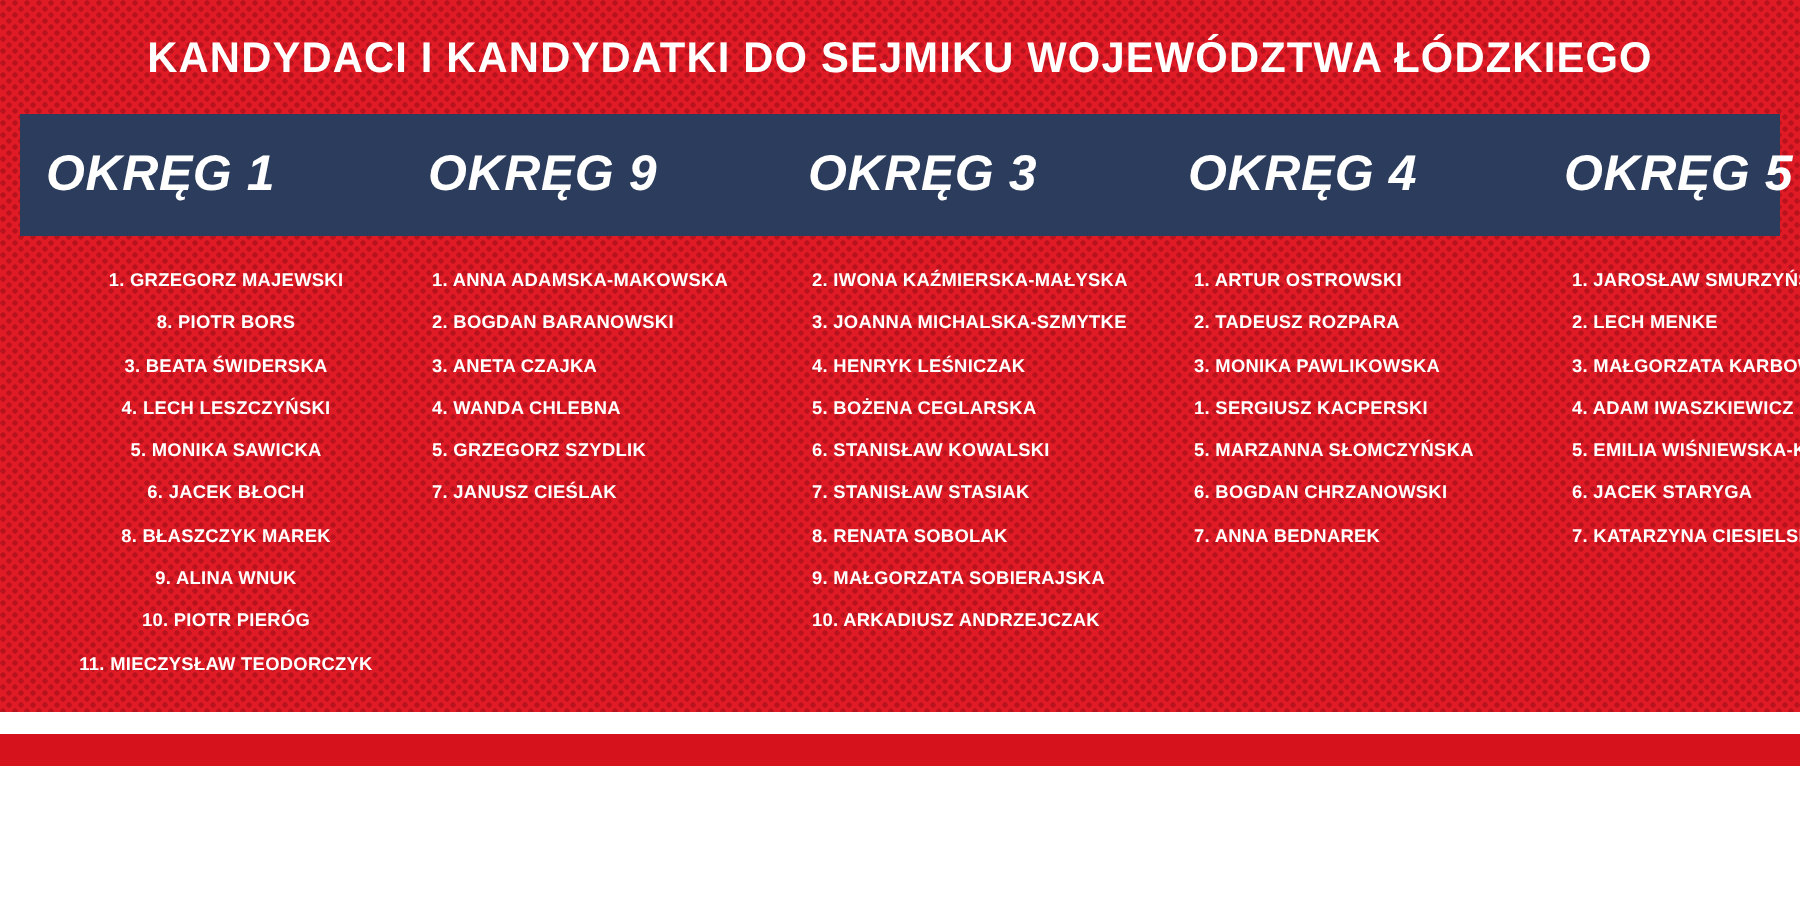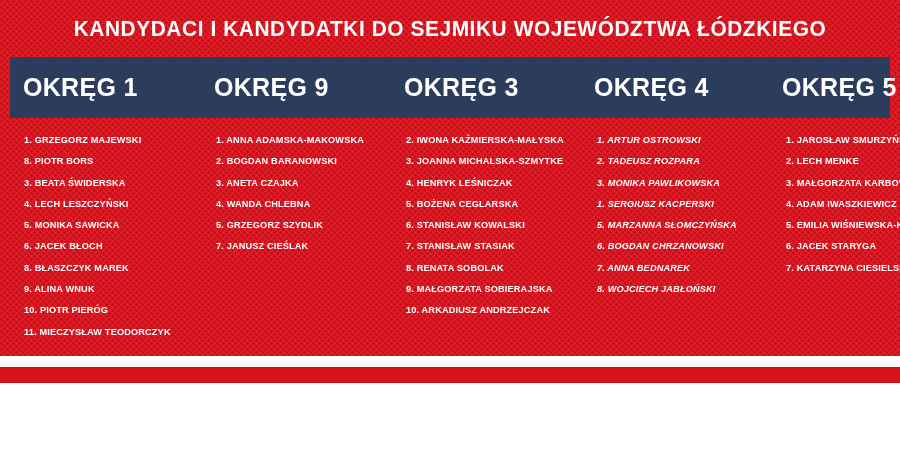--- a/index.html
+++ b/index.html
@@ -55,32 +55,33 @@
   .okreg-cell:nth-child(2){padding-left:13px;}
   .okreg-cell:nth-child(3){padding-left:12px;}
   .okreg-cell:nth-child(4){padding-left:12px;}
   .okreg-cell:nth-child(5){padding-left:10px;}
   .okreg-label{
     color:#ffffff;
     font-size:25px;
     font-weight:700;
     letter-spacing:.3px;
     white-space:nowrap;
+    font-style:italic;
   }
 
   
   .columns{
     position:absolute;left:10px;top:130px;width:880px;height:222px;
     display:flex;
   }
   .col{flex:0 0 178px;}
-  .col:nth-child(1){padding-left:14px;}
+  .col:nth-child(1){padding-left:14px;text-align:center;}
   .col:nth-child(2){padding-left:14px;}
   .col:nth-child(3){padding-left:12px;}
-  .col:nth-child(4){padding-left:13px;font-style:italic;}
+  .col:nth-child(4){padding-left:13px;}
   .col:nth-child(5){padding-left:11px;}
   .cand{
     color:#ffffff;
     font-size:9.2px;
     font-weight:700;
     letter-spacing:.15px;
     line-height:21.3px;
     white-space:nowrap;
   }
 
@@ -164,21 +165,20 @@
     </div>
 
     <div class="col">
       <div class="cand">1. ARTUR OSTROWSKI</div>
       <div class="cand">2. TADEUSZ ROZPARA</div>
       <div class="cand">3. MONIKA PAWLIKOWSKA</div>
       <div class="cand">1. SERGIUSZ KACPERSKI</div>
       <div class="cand">5. MARZANNA SŁOMCZYŃSKA</div>
       <div class="cand">6. BOGDAN CHRZANOWSKI</div>
       <div class="cand">7. ANNA BEDNAREK</div>
-      <div class="cand">8. WOJCIECH JABŁOŃSKI</div>
     </div>
 
     <div class="col">
       <div class="cand">1. JAROSŁAW SMURZYŃSKI</div>
       <div class="cand">2. LECH MENKE</div>
       <div class="cand">3. MAŁGORZATA KARBOWIAK</div>
       <div class="cand">4. ADAM IWASZKIEWICZ</div>
       <div class="cand">5. EMILIA WIŚNIEWSKA-KABAT</div>
       <div class="cand">6. JACEK STARYGA</div>
       <div class="cand">7. KATARZYNA CIESIELSKA</div>

